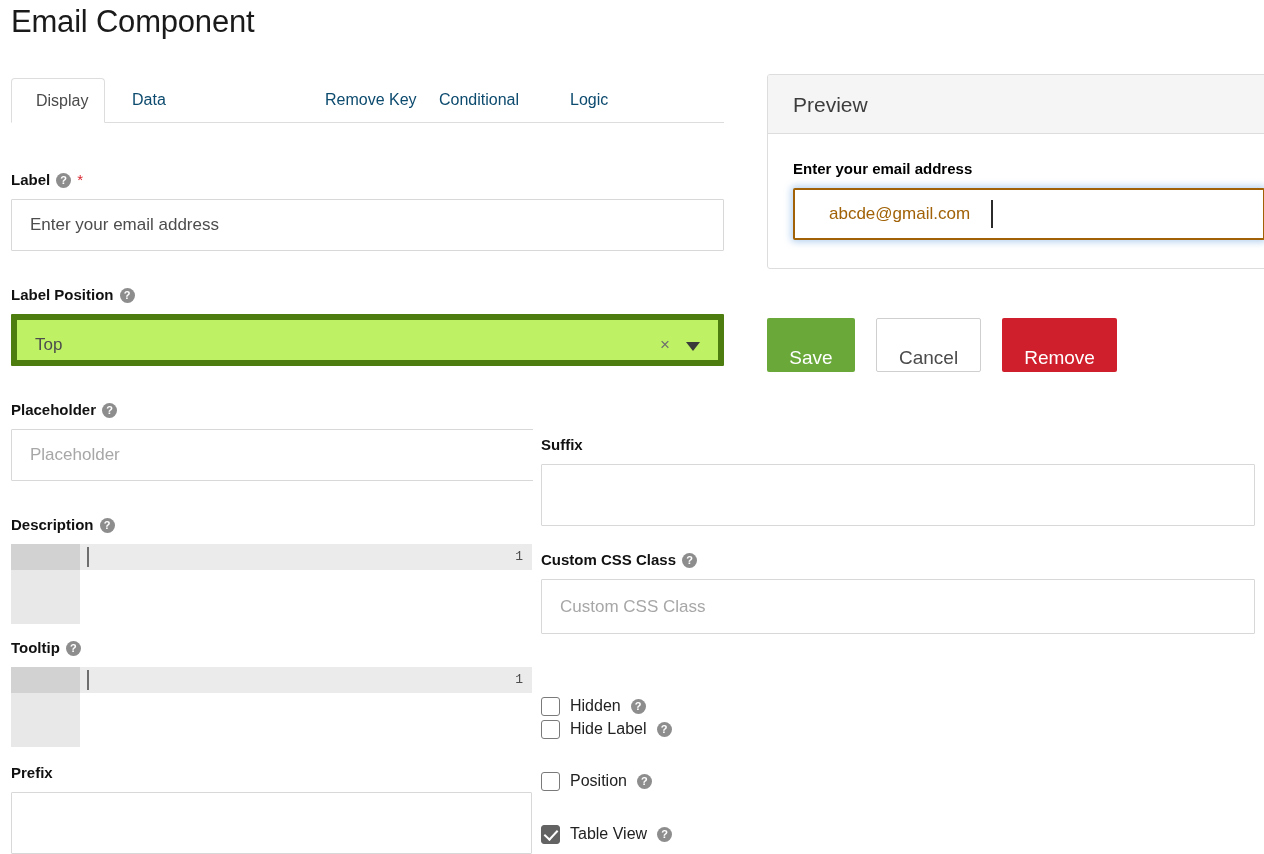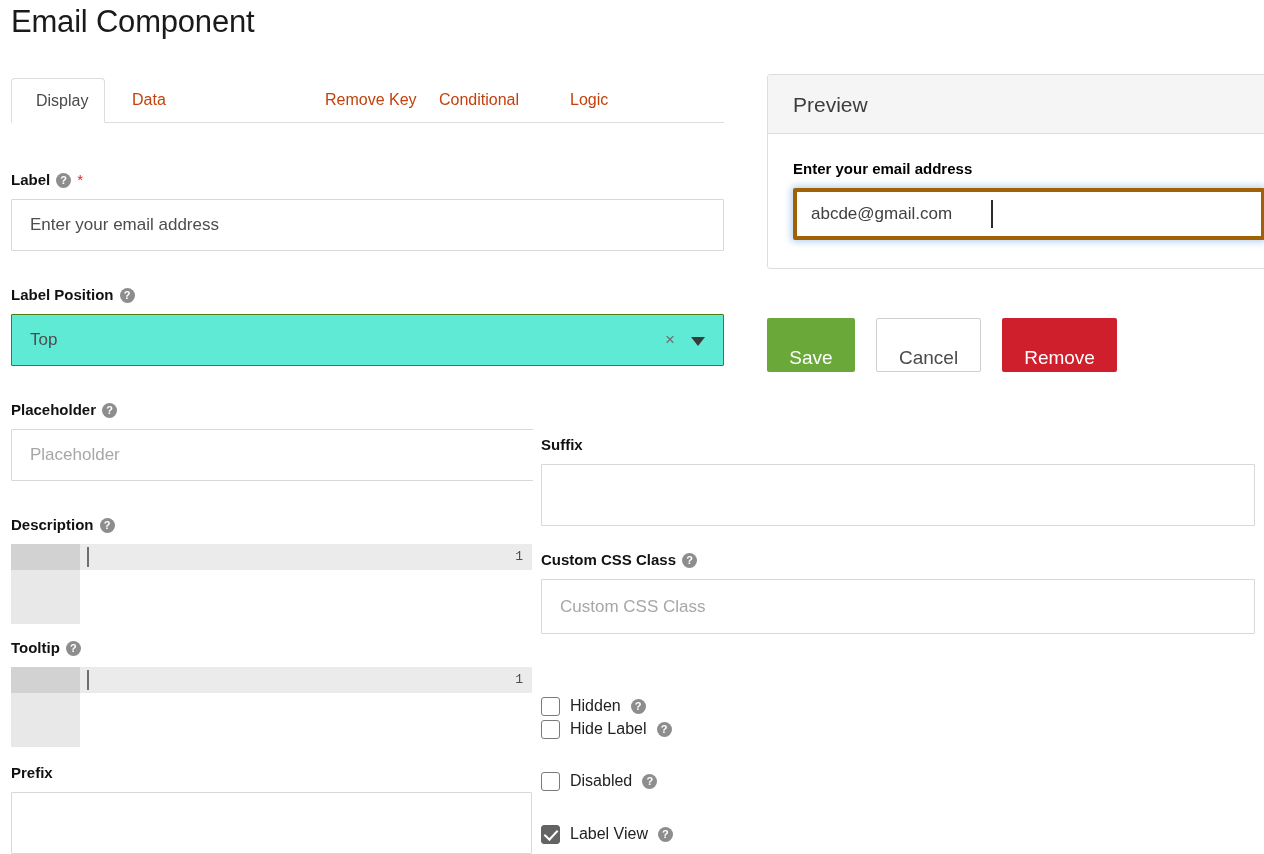--- a/index.html
+++ b/index.html
@@ -51,21 +51,21 @@
     width: 619px;
     height: 1px;
     background: #dddddd;
   }
   .tab {
     position: absolute;
     top: 0;
     height: 45px;
     line-height: 44px;
     font-size: 16px;
-    color: #c2410c;
+    color: #0c4a6e;
     padding: 0 16px;
     cursor: pointer;
     white-space: nowrap;
   }
   .tab.active {
     color: #4a4a4a;
     background: #ffffff;
     border: 1px solid #dddddd;
     border-bottom: 1px solid #ffffff;
     border-radius: 4px 4px 0 0;
@@ -136,22 +136,22 @@
     padding: 0 18px;
     outline: none;
     border-radius: 1px;
   }
   .text-input::placeholder { color: #a7a7a7; }
 
   .select-box {
     position: relative;
     width: 100%;
     height: 52px;
-    border: 1px solid #4d7c0f;
-    background: #5eead4;
+    border: 6px solid #4d7c0f;
+    background: #bef264;
     border-radius: 1px;
     cursor: pointer;
   }
   .select-value {
     position: absolute;
     left: 18px;
     top: 0;
     line-height: 50px;
     font-size: 17px;
     color: #4d4d4d;
@@ -318,28 +318,28 @@
   }
   .preview-input-wrap {
     position: relative;
     height: 52px;
   }
   .preview-input {
     position: absolute;
     left: 0; top: 0;
     width: 472px;
     height: 52px;
-    border: 4px solid #a16207;
+    border: 2px solid #a16207;
     border-radius: 2px;
     background: #ffffff;
     box-shadow: 0 0 7px 2px rgba(50,125,210,0.35);
     font-size: 17px;
     font-family: "Liberation Sans", sans-serif;
-    color: #404040;
-    padding: 0 14px;
+    color: #a16207;
+    padding: 0 34px;
     outline: none;
   }
   .caret-bar {
     position: absolute;
     left: 198px;
     top: 12px;
     width: 1.5px;
     height: 28px;
     background: #2b2b2b;
   }
@@ -491,27 +491,27 @@
     </div>
 
     <div class="chk-row" style="position:absolute; left:0px; top:288px;">
       <span class="chk-box"></span>
       <span class="chk-label">Hide Label</span>
       <span class="help-icon">?</span>
     </div>
 
     <div class="chk-row" style="position:absolute; left:0px; top:340px;">
       <span class="chk-box"></span>
-      <span class="chk-label">Disabled</span>
+      <span class="chk-label">Position</span>
       <span class="help-icon">?</span>
     </div>
 
     <div class="chk-row" style="position:absolute; left:0px; top:393px;">
       <span class="chk-box checked"></span>
-      <span class="chk-label">Label View</span>
+      <span class="chk-label">Table View</span>
       <span class="help-icon">?</span>
     </div>
 
   </div>
 
   <div class="preview-panel">
     <div class="preview-header">Preview</div>
     <div class="preview-body">
       <div class="preview-field-label">Enter your email address</div>
       <div class="preview-input-wrap">

